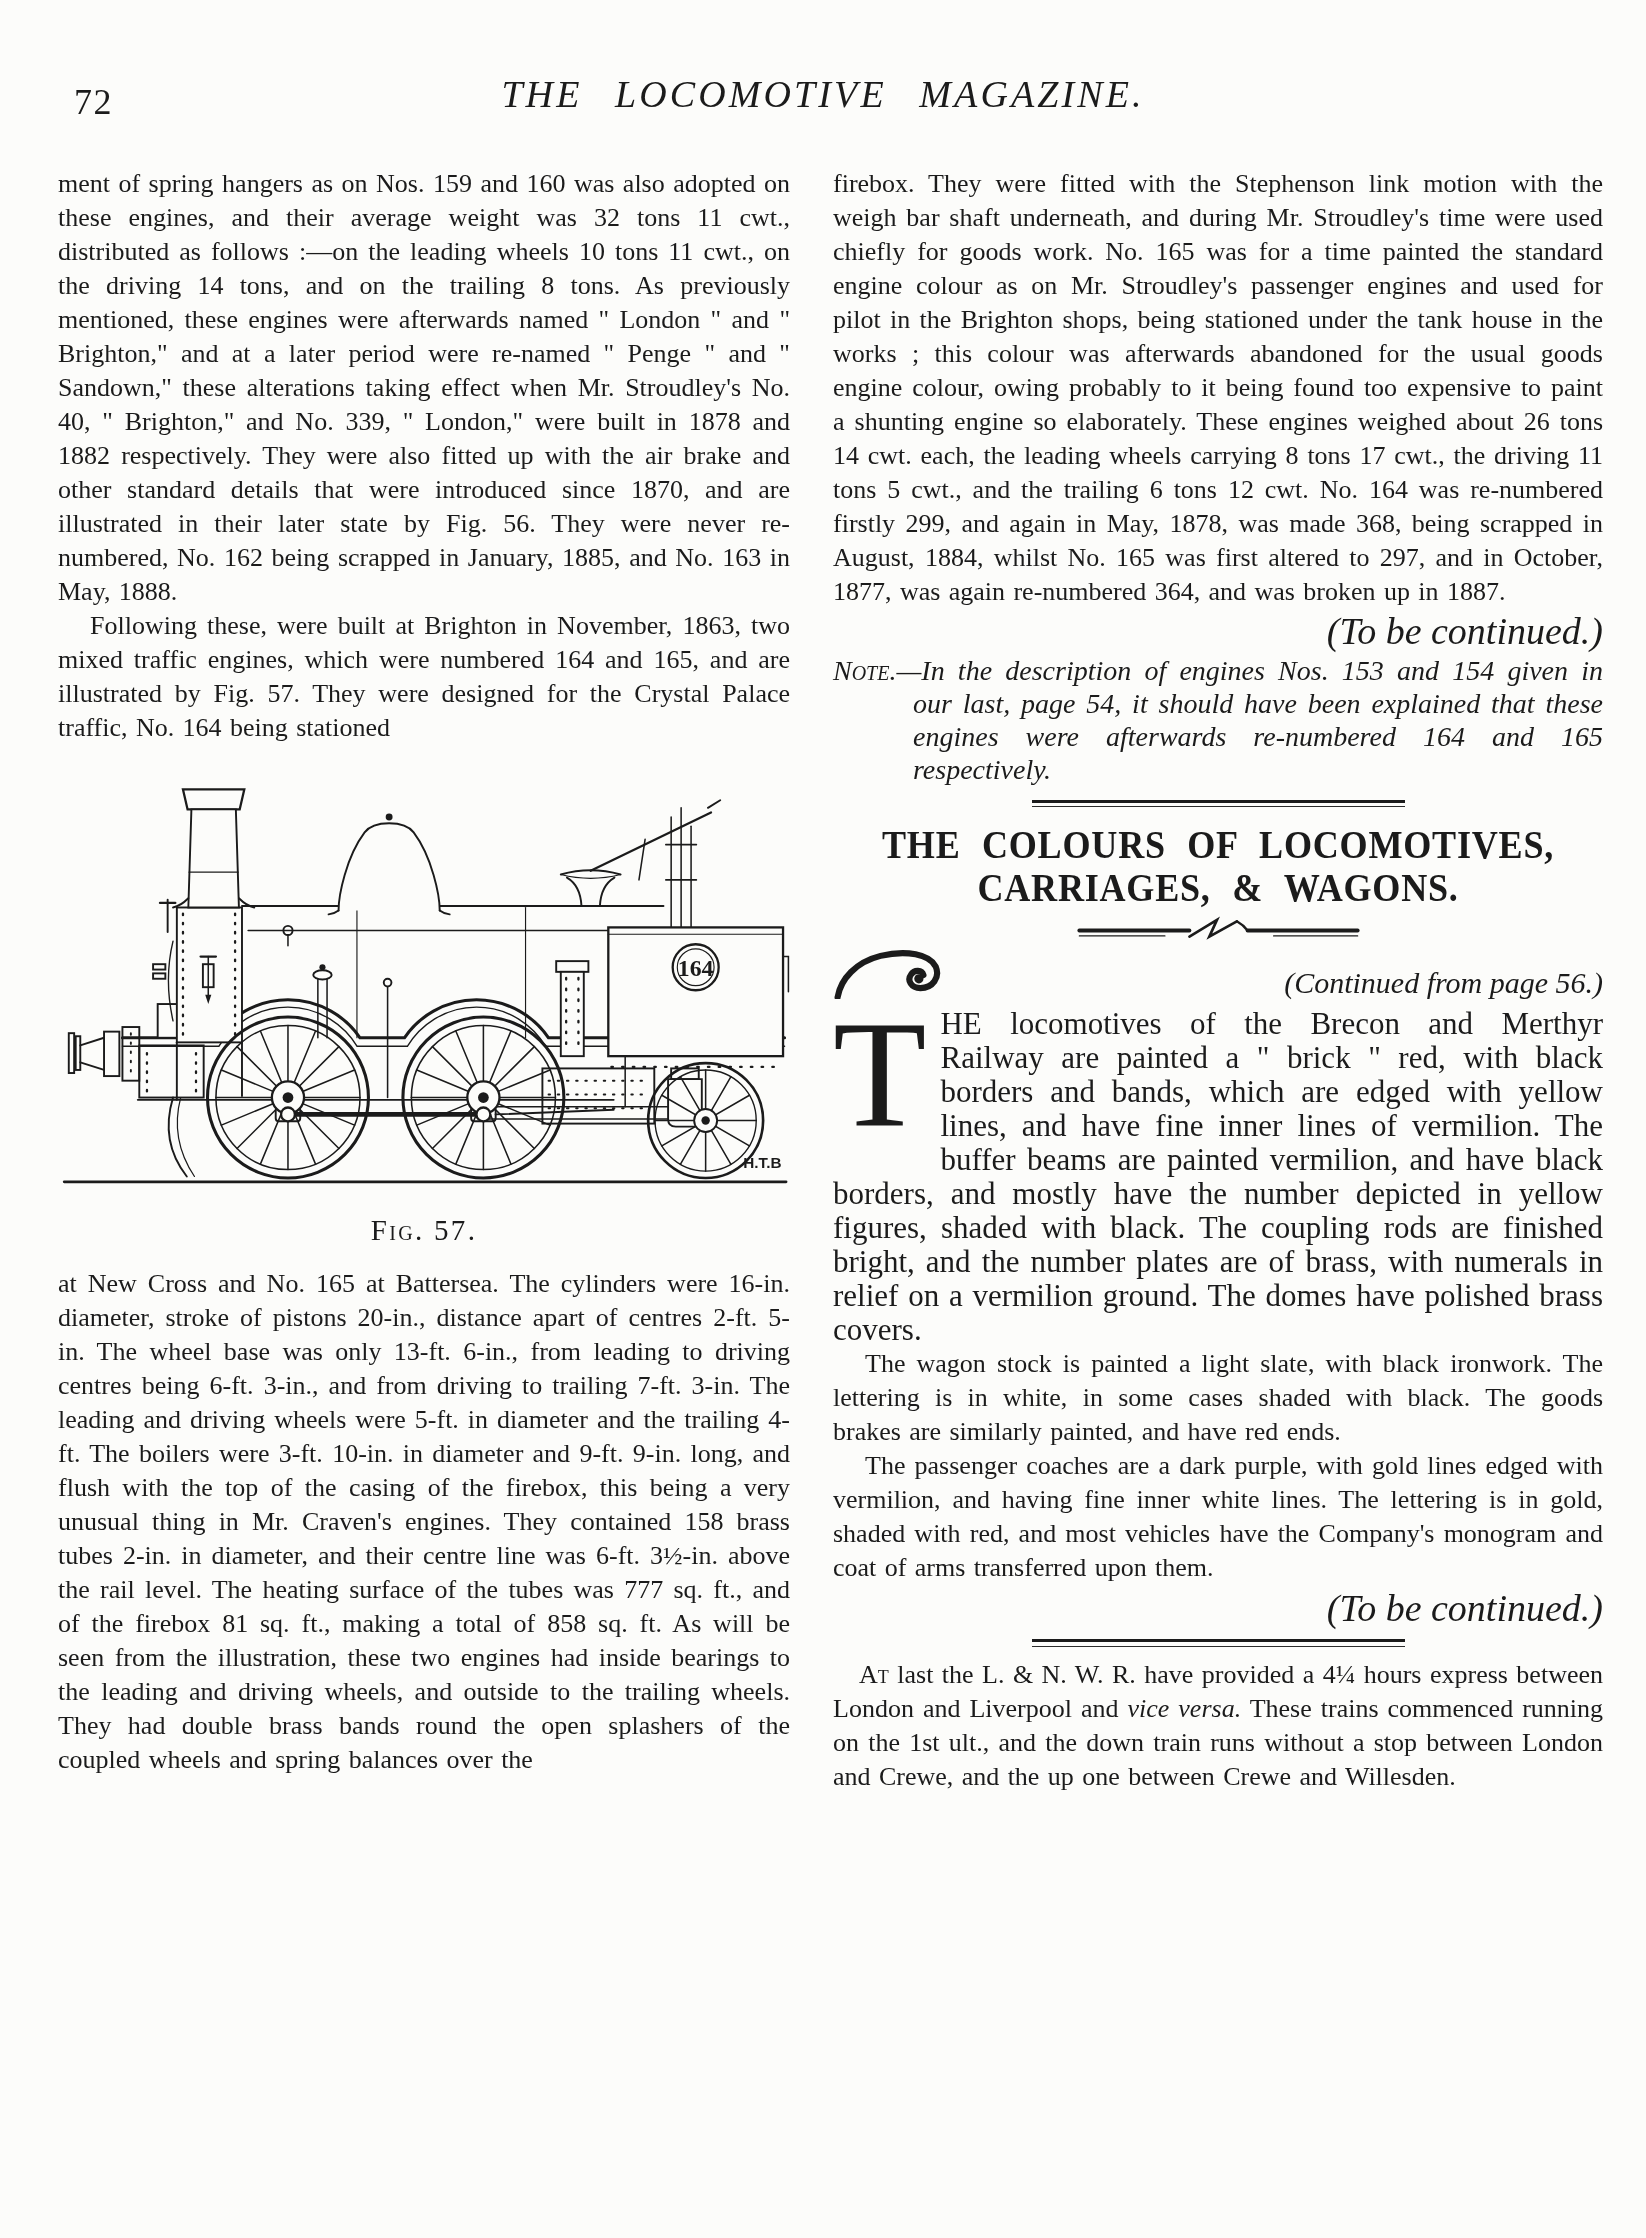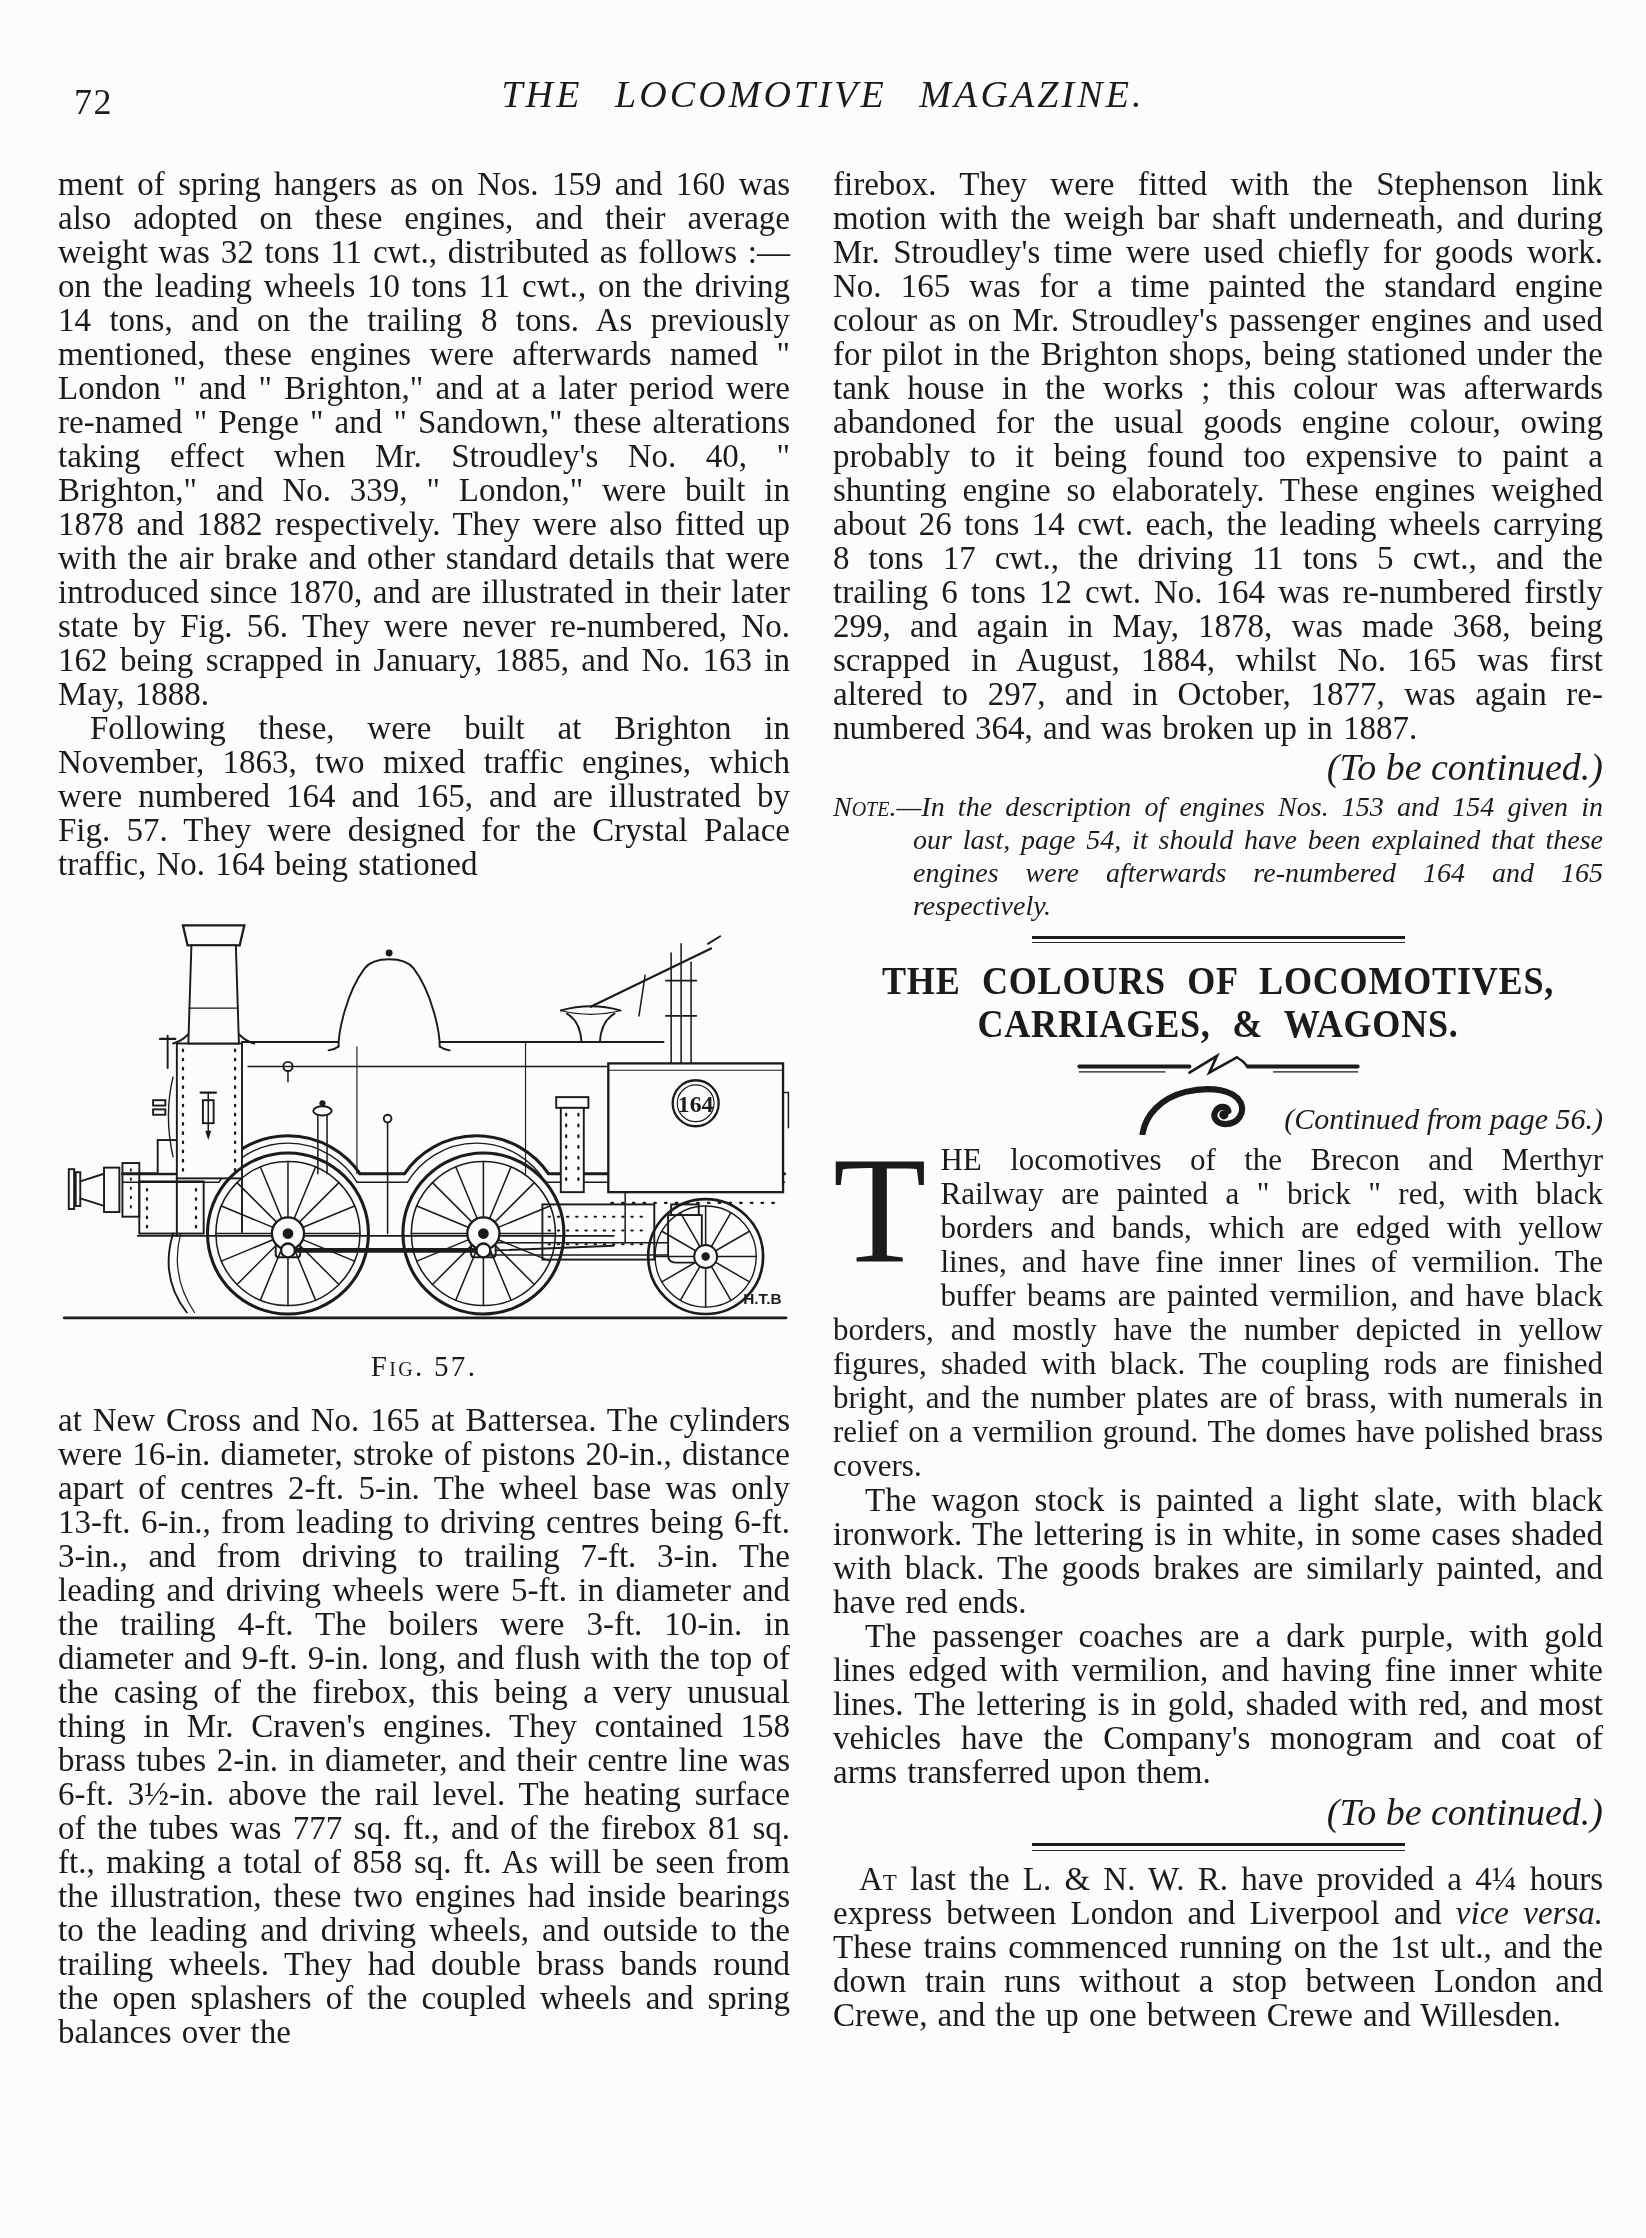--- a/index.html
+++ b/index.html
@@ -21,21 +21,21 @@
     text-align:center; font-style:italic;
     font-size:38px; letter-spacing:3.1px; word-spacing:20px;
     white-space:nowrap;
   }
 
   .columns { display:flex; padding:0 43px 0 58px; gap:43px; margin-top:17px; }
   .col-left  { width:732px; flex:0 0 732px; }
   .col-right { flex:1; }
 
   .body-par {
-    font-size:33px; line-height:34px;
+    font-size:26px; line-height:34px;
     text-align:justify; word-spacing:1.9px;
   }
   .indent { text-indent:32px; }
 
   figure { margin:23px 0 0; text-align:center; }
   figcaption {
     font-size:29px; margin-top:9.2px;
     font-variant:small-caps; letter-spacing:2.3px;
   }
 
@@ -58,21 +58,21 @@
   .section-heading { margin-top:15.3px; text-align:center; }
   .section-heading > div {
     font-weight:700; font-size:38px; line-height:43px;
     letter-spacing:0.8px; word-spacing:12.3px;
     transform:scale(0.95,1.06); transform-origin:center;
   }
 
   .ornament { text-align:center; margin-top:7.7px; height:26px; }
 
   .continued-from {
-    display:flex; justify-content:flex-end; align-items:flex-end; gap:31px;
+    display:flex; justify-content:space-between; align-items:flex-end; gap:31px;
     font-style:italic; font-size:30px; line-height:41px; margin-top:6.1px;
   }
   .continued-from svg { margin-bottom:3.1px; }
 
   .dropcap-par {
     font-size:31px; line-height:34px; text-align:justify;
     word-spacing:1.9px; margin-top:4.6px;
   }
   .dropcap {
     float:left; font-size:153px; line-height:123px;

